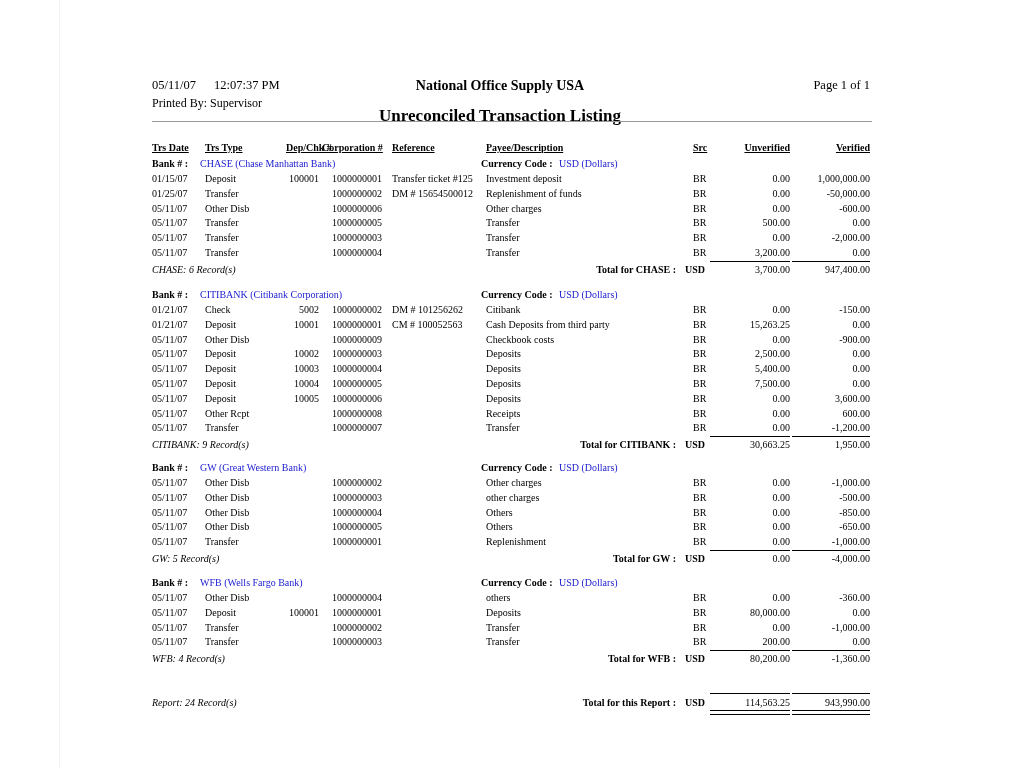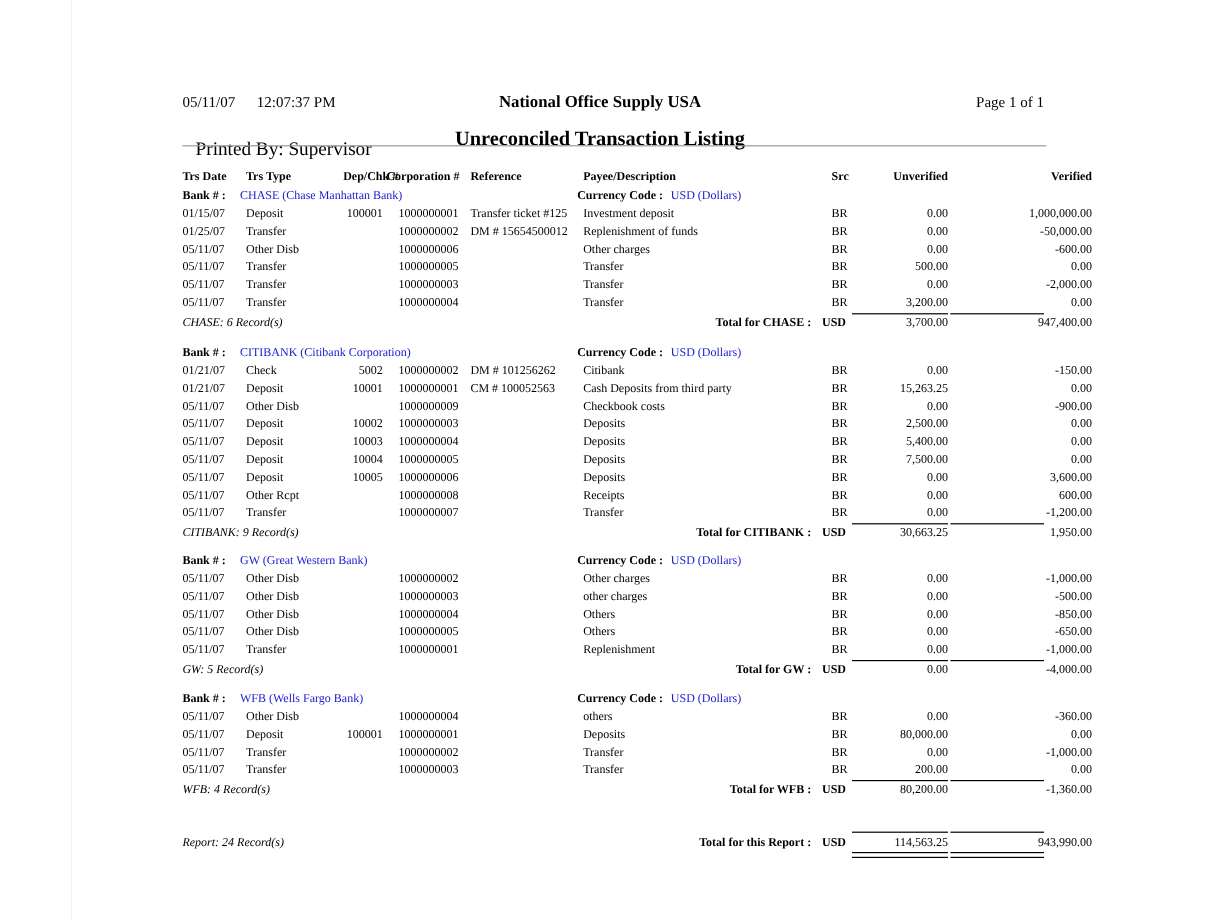--- a/index.html
+++ b/index.html
@@ -2,39 +2,39 @@
 <html><head>
   <meta charset="utf-8">
   <style>
     html, body { margin: 0; padding: 0; background: #ffffff; }
     body { width: 1024px; height: 768px; position: relative; overflow: hidden;
            font-family: "Liberation Serif", "DejaVu Serif", serif; color: #000; }
     .page-edge { position: absolute; left: 59px; top: 0; width: 1px; height: 768px; background: #f3f3f3; }
     .report { position: absolute; left: 152px; top: 0; width: 720px; }
     .hdr-left1 { position: absolute; top: 78px; left: 0; font-size: 12.5px; }
     .hdr-left1 .time { margin-left: 18px; }
-    .hdr-left2 { position: absolute; top: 96px; left: 11px; font-size: 16px; margin-top: 20px; }
+    .hdr-left2 { position: absolute; top: 96px; left: 0; font-size: 12px; }
     .hdr-company { position: absolute; top: 78px; left: 0; width: 720px; text-align: center; font-size: 14px; font-weight: bold; margin-left: -12px; }
     .hdr-title { position: absolute; top: 106px; left: 0; width: 720px; text-align: center; font-size: 17px; font-weight: bold; margin-left: -12px; }
     .hdr-page { position: absolute; top: 78px; right: 2px; font-size: 12.5px; }
     .hdr-rule { position: absolute; top: 121px; left: 0; width: 720px; height: 1px; background: #999; }
 
     .row { position: absolute; left: 0; width: 720px; height: 15px; font-size: 10px; white-space: nowrap; }
     .row > span { position: absolute; top: 0; }
     .c-date { left: 0; }
     .c-type { left: 53px; }
     .c-chk { left: 119px; width: 48px; text-align: right; }
     .c-trx { left: 180px; }
     .c-ref { left: 240px; }
     .c-desc { left: 334px; }
     .c-src { left: 541px; }
     .c-unv { left: 558px; width: 80px; text-align: right; }
-    .c-ver { left: 680px; width: 78px; text-align: right; }
-
-    .colhead span { font-weight: bold; }
+    .c-ver { left: 640px; width: 78px; text-align: right; }
+
+    .colhead span { font-weight: bold; text-decoration: underline; }
     .bankline .lbl { font-weight: bold; }
     .blue { color: #1a1ad0; }
     .italic { font-style: italic; }
     .bold { font-weight: normal; }
     .total-lbl { left: 334px; width: 190px; text-align: right; font-weight: bold; }
     .total-cur { left: 533px; font-weight: bold; }
     .sumline { position: absolute; height: 1px; background: #000; }
     .dbl { position: absolute; height: 3px; border-top: 1px solid #000; border-bottom: 1px solid #000; }
   </style>
 </head>

